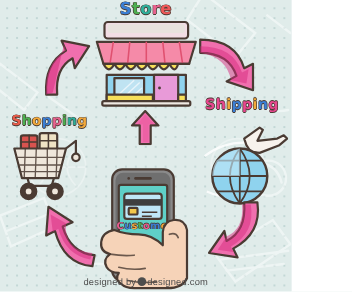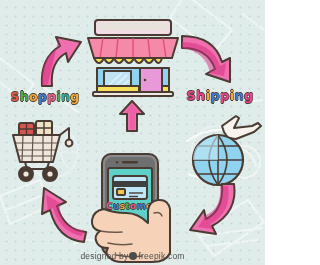--- a/index.html
+++ b/index.html
@@ -56,21 +56,21 @@
     left: 0; right: 0; top: 1px;
     text-align: center;
     font-size: 15px;
   }
   #lbl-online {
     left: 2px; top: 86px;
     width: 86px;
     text-align: center;
     font-size: 12.5px;
   }
-  #lbl-online .line2 { display: block; margin-top: 4px; }
+  #lbl-online .line2 { display: block; margin-top: 17px; }
   #lbl-shipping {
     right: 2px; top: 89px;
     width: 86px;
     text-align: center;
     font-size: 13px;
   }
   #lbl-payment {
     left: 0; right: 0; top: 110px;
     text-align: center;
     font-size: 12.5px;
@@ -297,25 +297,26 @@
       <path d="M24 59 q-11 2 -12 11 q-1 9 8 11 q-7 5 -3 12 q3 5 11 5 q-4 6 2 10 q4 4 12 4 l30 0 q14 0 18 -9 l0 -44 q-2 -10 -12 -9 q-9 1 -10 11 l0 12 q-10 -10 -22 -10 q-12 0 -22 -4 Z" fill="#f6d3b8"></path>
       <g fill="none" stroke-width="1.5" opacity="0.8">
         <path d="M20 81 q12 2 22 1"></path>
         <path d="M28 93 q12 3 24 1"></path>
         <path d="M36 105 q14 3 26 1"></path>
         <path d="M74 63 q6 -2 8 3"></path>
       </g>
     </g>
   </svg>
 
+  <div class="label" id="lbl-store" title="Store"><span style="color: rgb(58, 127, 213);">S</span><span style="color: rgb(76, 175, 80);">t</span><span style="color: rgb(47, 174, 154);">o</span><span style="color: rgb(232, 99, 143);">r</span><span style="color: rgb(239, 90, 90);">e</span></div>
 
   <div class="label" id="lbl-online">
     <span class="line2" title="Shopping"><span style="color: rgb(232, 92, 74);">S</span><span style="color: rgb(76, 175, 80);">h</span><span style="color: rgb(242, 169, 59);">o</span><span style="color: rgb(58, 127, 213);">p</span><span style="color: rgb(232, 99, 143);">p</span><span style="color: rgb(76, 175, 80);">i</span><span style="color: rgb(47, 174, 154);">n</span><span style="color: rgb(242, 169, 59);">g</span></span>
   </div>
 
   <div class="label" id="lbl-shipping" title="Shipping"><span style="color: rgb(232, 71, 143);">S</span><span style="color: rgb(232, 71, 143);">h</span><span style="color: rgb(242, 169, 59);">i</span><span style="color: rgb(58, 127, 213);">p</span><span style="color: rgb(232, 71, 143);">p</span><span style="color: rgb(242, 169, 59);">i</span><span style="color: rgb(58, 127, 213);">n</span><span style="color: rgb(232, 71, 143);">g</span></div>
 
 
   <div class="credit">
-    <span>designed by</span><span class="fp-logo"></span><span>freepik.com</span>
+    <span>designed by</span><span class="fp-logo"></span><span>designed.com</span>
   </div>
 
 </div>
 
 </body></html>

